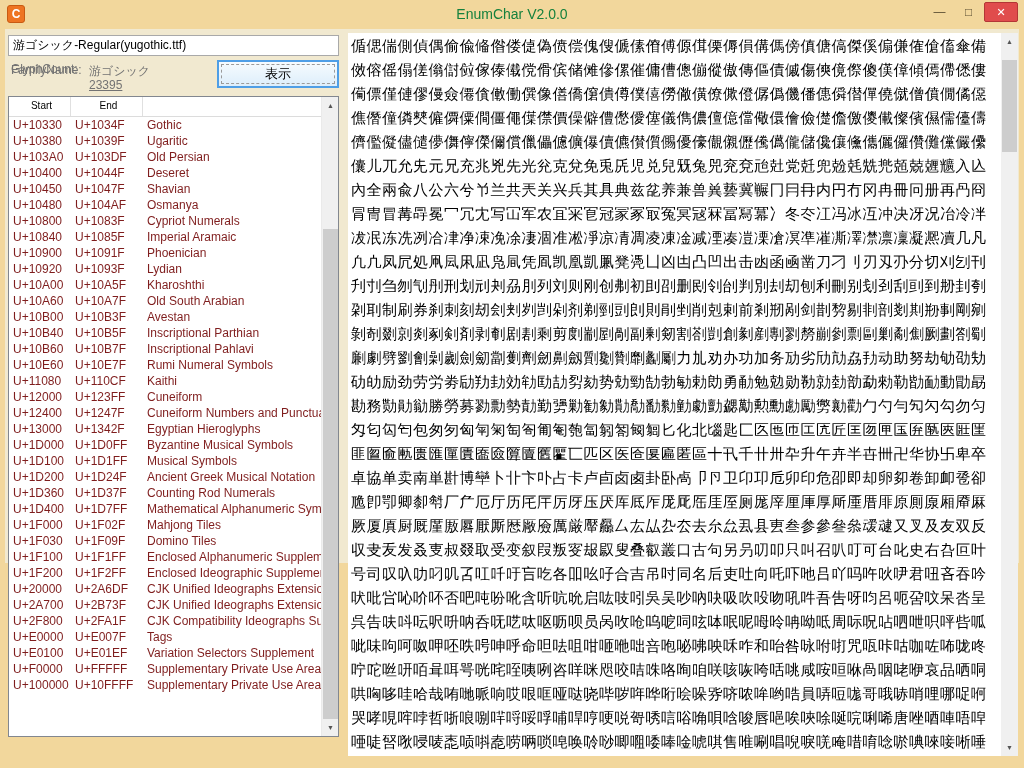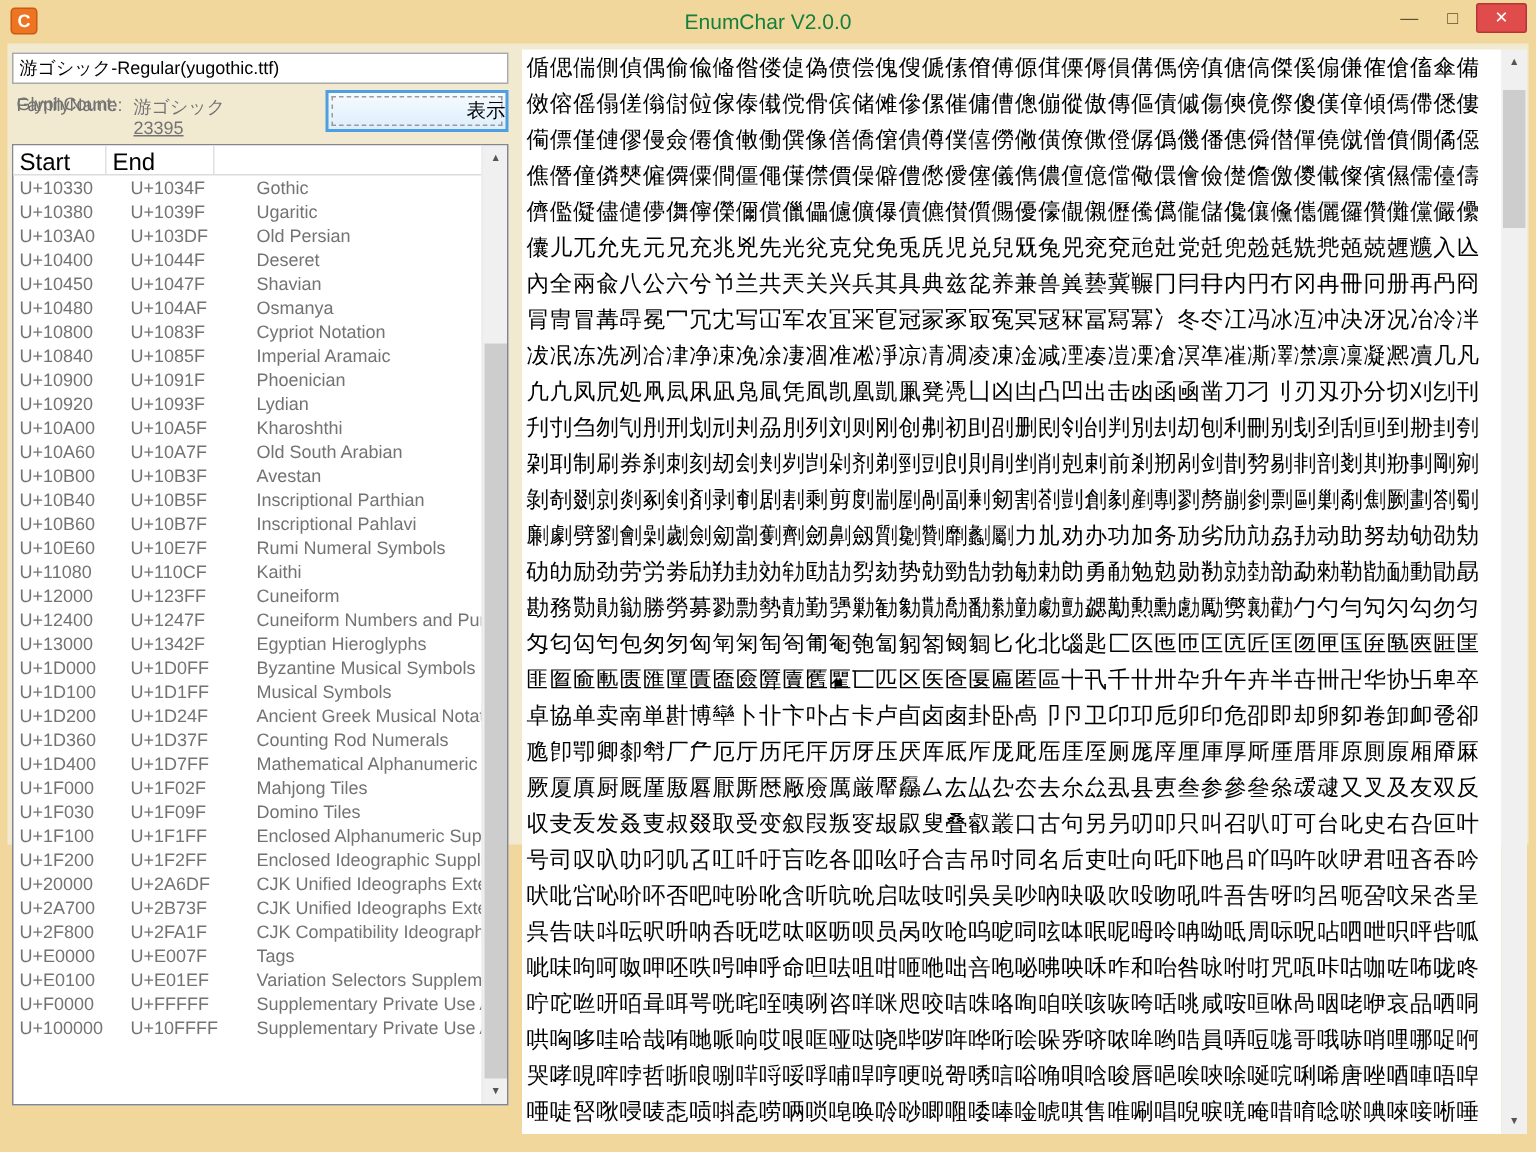--- a/index.html
+++ b/index.html
@@ -47,40 +47,40 @@
   }
   .meta-label, .meta-value { position: absolute; font-size: 12px; color: #737373; white-space: nowrap; }
   .lbl-family { left: 6px; top: 34px; }
   .val-family { left: 84px; top: 34px; }
   .lbl-glyph  { left: 6px; top: 33px; }
   .val-glyph  { left: 84px; top: 49px; text-decoration: underline; }
   .show-button {
     position: absolute; left: 212px; top: 31px; width: 122px; height: 28px;
     border: 2px solid var(--color-default_button_border, #4e9ee6);
     background: linear-gradient(#f6fbfe, #ddeefb);
-    font: 13px "Liberation Sans", sans-serif; color: #000; text-align: right; line-height: 24px;
+    font: 13px "Liberation Sans", sans-serif; color: #000; text-align: center; line-height: 24px;
   }
   .focus-rect { position: absolute; inset: 2px; border: 1px dashed #9a9a9a; pointer-events: none; }
   .show-label { position: relative; }
 
   
   .block-list {
     position: absolute; left: 3px; top: 67px; width: 331px; height: 641px;
     background: #fff; border: 1px solid #82878f;
   }
   .list-header {
     position: absolute; left: 0; top: 0; right: 17px; height: 20px;
-    display: flex; background: #fff; border-bottom: 1px solid #dcdcdc; font-size: 16px;
+    display: flex; background: #fff; border-bottom: 1px solid #dcdcdc; font-size: 10px; text-align: center;
   }
   .hcol { padding: 3px 0 0 4px; border-right: 1px solid #e0e0e0; height: 19px; overflow: hidden; white-space: nowrap; }
   .col-start { width: 62px; flex: none; }
   .col-end   { width: 72px; flex: none; }
   .col-name  { flex: 1; border-right: none; }
   .list-body { position: absolute; left: 0; top: 20px; right: 17px; bottom: 0; overflow: hidden; }
-  .trow { display: flex; height: 16px; font-size: 12px; line-height: 16px; color: #737373; gap: 12px; }
+  .trow { display: flex; height: 16px; font-size: 12px; line-height: 16px; color: #7f1d1d; }
   .trow span { padding-left: 4px; overflow: hidden; white-space: nowrap; }
 
   
   .vscroll { position: absolute; top: 0; right: 0; bottom: 0; width: 17px; background: #f0f0f0; }
   .block-list .vscroll { border-left: 1px solid #eaeaea; }
   .scroll-btn {
     position: absolute; left: 0; width: 17px; height: 17px;
     text-align: center; font-size: 7px; line-height: 17px; color: #555;
   }
   .scroll-btn.up { top: 0; } .scroll-btn.down { bottom: 0; }
@@ -166,21 +166,21 @@
     <span class="col-name">Shavian</span>
   </div>
         <div class="trow">
     <span class="col-start">U+10480</span>
     <span class="col-end">U+104AF</span>
     <span class="col-name">Osmanya</span>
   </div>
         <div class="trow">
     <span class="col-start">U+10800</span>
     <span class="col-end">U+1083F</span>
-    <span class="col-name">Cypriot Notation</span>
+    <span class="col-name">Cypriot Numerals</span>
   </div>
         <div class="trow">
     <span class="col-start">U+10840</span>
     <span class="col-end">U+1085F</span>
     <span class="col-name">Imperial Aramaic</span>
   </div>
         <div class="trow">
     <span class="col-start">U+10900</span>
     <span class="col-end">U+1091F</span>
     <span class="col-name">Phoenician</span>

